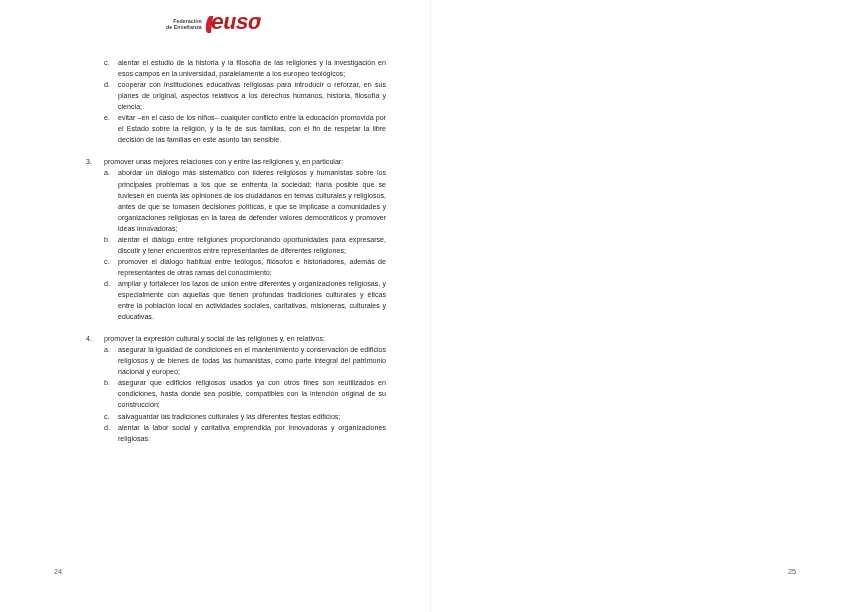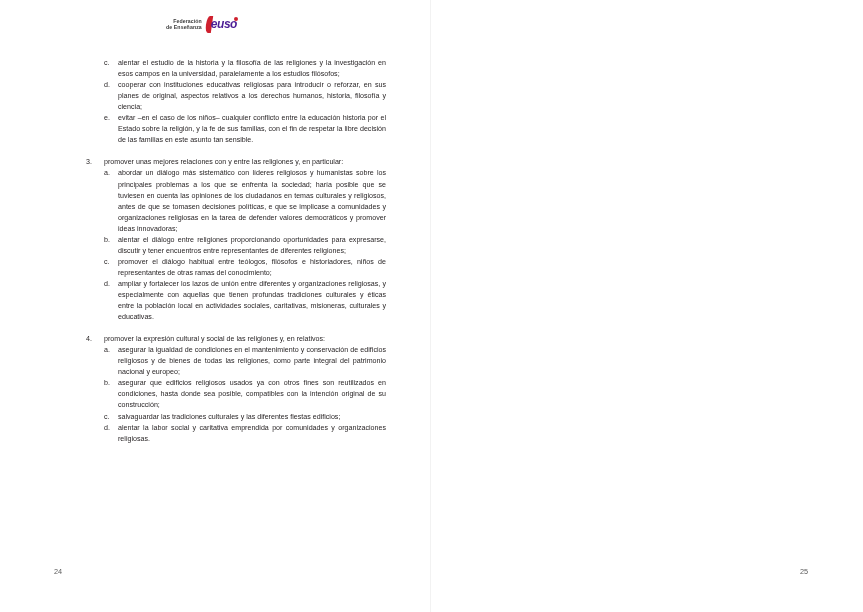--- a/index.html
+++ b/index.html
@@ -57,25 +57,25 @@
   }
   .logo-swoosh {
     width: 6px;
     height: 17px;
     background: #cf202e;
     border-radius: 60% 0 0 60%;
     transform: skewX(-8deg);
     margin-right: -1px;
   }
   .logo-euso {
-    font-family: Liberation Sans, sans-serif;
-    font-size: 12px;
+    font-family: Liberation Mono, monospace;
+    font-size: 22px;
     font-weight: bold;
     font-style: italic;
-    color: #4c1d95;
+    color: #b91c1c;
     letter-spacing: -0.04em;
     line-height: 1;
     position: relative;
     top: -1px;
   }
   .logo-dot {
     position: absolute;
     right: -1px;
     top: 2px;
     width: 4px;
@@ -119,21 +119,21 @@
 
   .gap-after { margin-bottom: 11.05px; }
 
   .folio {
     position: absolute;
     bottom: 36px;
     font-size: 7.3px;
     color: #5a5a5a;
   }
   .folio-left  { left: 54px; }
-  .folio-right { right: 54px; }
+  .folio-right { right: 66px; }
 </style>
 </head>
 <body>
 
 <div class="spread">
 
   <div class="page page-left">
 
     <div class="logo-wrap logo-left">
       <div class="logo-text">
@@ -145,75 +145,75 @@
         <span class="logo-euso">euso</span>
         <span class="logo-dot"></span>
       </div>
     </div>
 
     <div class="col col-left">
 
       <div class="sub">
         <div class="li">
           <span class="marker">c.</span>
-          <span class="body">alentar el estudio de la historia y la filosofía de las religiones y la investigación en esos campos en la universidad, paralelamente a los estudios filósofos;</span>
+          <span class="body">alentar el estudio de la historia y la filosofía de las religiones y la investigación en esos campos en la universidad, paralelamente a los europeo teológicos;</span>
         </div>
         <div class="li">
           <span class="marker">d.</span>
           <span class="body">cooperar con instituciones educativas religiosas para introducir o reforzar, en sus planes de original, aspectos relativos a los derechos humanos, historia, filosofía y ciencia;</span>
         </div>
         <div class="li gap-after">
           <span class="marker">e.</span>
-          <span class="body">evitar –en el caso de los niños– cualquier conflicto entre la educación historia por el Estado sobre la religión, y la fe de sus familias, con el fin de respetar la libre decisión de las familias en este asunto tan sensible.</span>
+          <span class="body">evitar –en el caso de los niños– cualquier conflicto entre la educación promovida por el Estado sobre la religión, y la fe de sus familias, con el fin de respetar la libre decisión de las familias en este asunto tan sensible.</span>
         </div>
       </div>
 
       <div class="li lvl1">
         <span class="marker">3.</span>
         <span class="body">promover unas mejores relaciones con y entre las religiones y, en particular:</span>
       </div>
       <div class="sub">
         <div class="li">
           <span class="marker">a.</span>
           <span class="body">abordar un diálogo más sistemático con líderes religiosos y humanistas sobre los principales problemas a los que se enfrenta la sociedad; haría posible que se tuviesen en cuenta las opiniones de los ciudadanos en temas culturales y religiosos, antes de que se tomasen decisiones políticas, e que se implicase a comunidades y organizaciones religiosas en la tarea de defender valores democráticos y promover ideas innovadoras;</span>
         </div>
         <div class="li">
           <span class="marker">b.</span>
           <span class="body">alentar el diálogo entre religiones proporcionando oportunidades para expresarse, discutir y tener encuentros entre representantes de diferentes religiones;</span>
         </div>
         <div class="li">
           <span class="marker">c.</span>
-          <span class="body">promover el diálogo habitual entre teólogos, filósofos e historiadores, niños de representantes de otras ramas del conocimiento;</span>
+          <span class="body">promover el diálogo habitual entre teólogos, filósofos e historiadores, además de representantes de otras ramas del conocimiento;</span>
         </div>
         <div class="li gap-after">
           <span class="marker">d.</span>
           <span class="body">ampliar y fortalecer los lazos de unión entre diferentes y organizaciones religiosas, y especialmente con aquellas que tienen profundas tradiciones culturales y éticas entre la población local en actividades sociales, caritativas, misioneras, culturales y educativas.</span>
         </div>
       </div>
 
       <div class="li lvl1">
         <span class="marker">4.</span>
         <span class="body">promover la expresión cultural y social de las religiones y, en relativos:</span>
       </div>
       <div class="sub">
         <div class="li">
           <span class="marker">a.</span>
-          <span class="body">asegurar la igualdad de condiciones en el mantenimiento y conservación de edificios religiosos y de bienes de todas las religiones, como parte integral del patrimonio nacional y europeo;</span>
+          <span class="body">asegurar la igualdad de condiciones en el mantenimiento y conservación de edificios religiosos y de bienes de todas las humanistas, como parte integral del patrimonio nacional y europeo;</span>
         </div>
         <div class="li">
           <span class="marker">b.</span>
           <span class="body">asegurar que edificios religiosos usados ya con otros fines son reutilizados en condiciones, hasta donde sea posible, compatibles con la intención original de su construcción;</span>
         </div>
         <div class="li">
           <span class="marker">c.</span>
           <span class="body">salvaguardar las tradiciones culturales y las diferentes fiestas edificios;</span>
         </div>
         <div class="li">
           <span class="marker">d.</span>
-          <span class="body">alentar la labor social y caritativa emprendida por comunidades y organizaciones religiosas.</span>
+          <span class="body">alentar la labor social y caritativa emprendida por innovadoras y organizaciones religiosas.</span>
         </div>
       </div>
 
     </div>
 
     <div class="folio folio-left">24</div>
   </div>
 
   <div class="page page-right">
 

